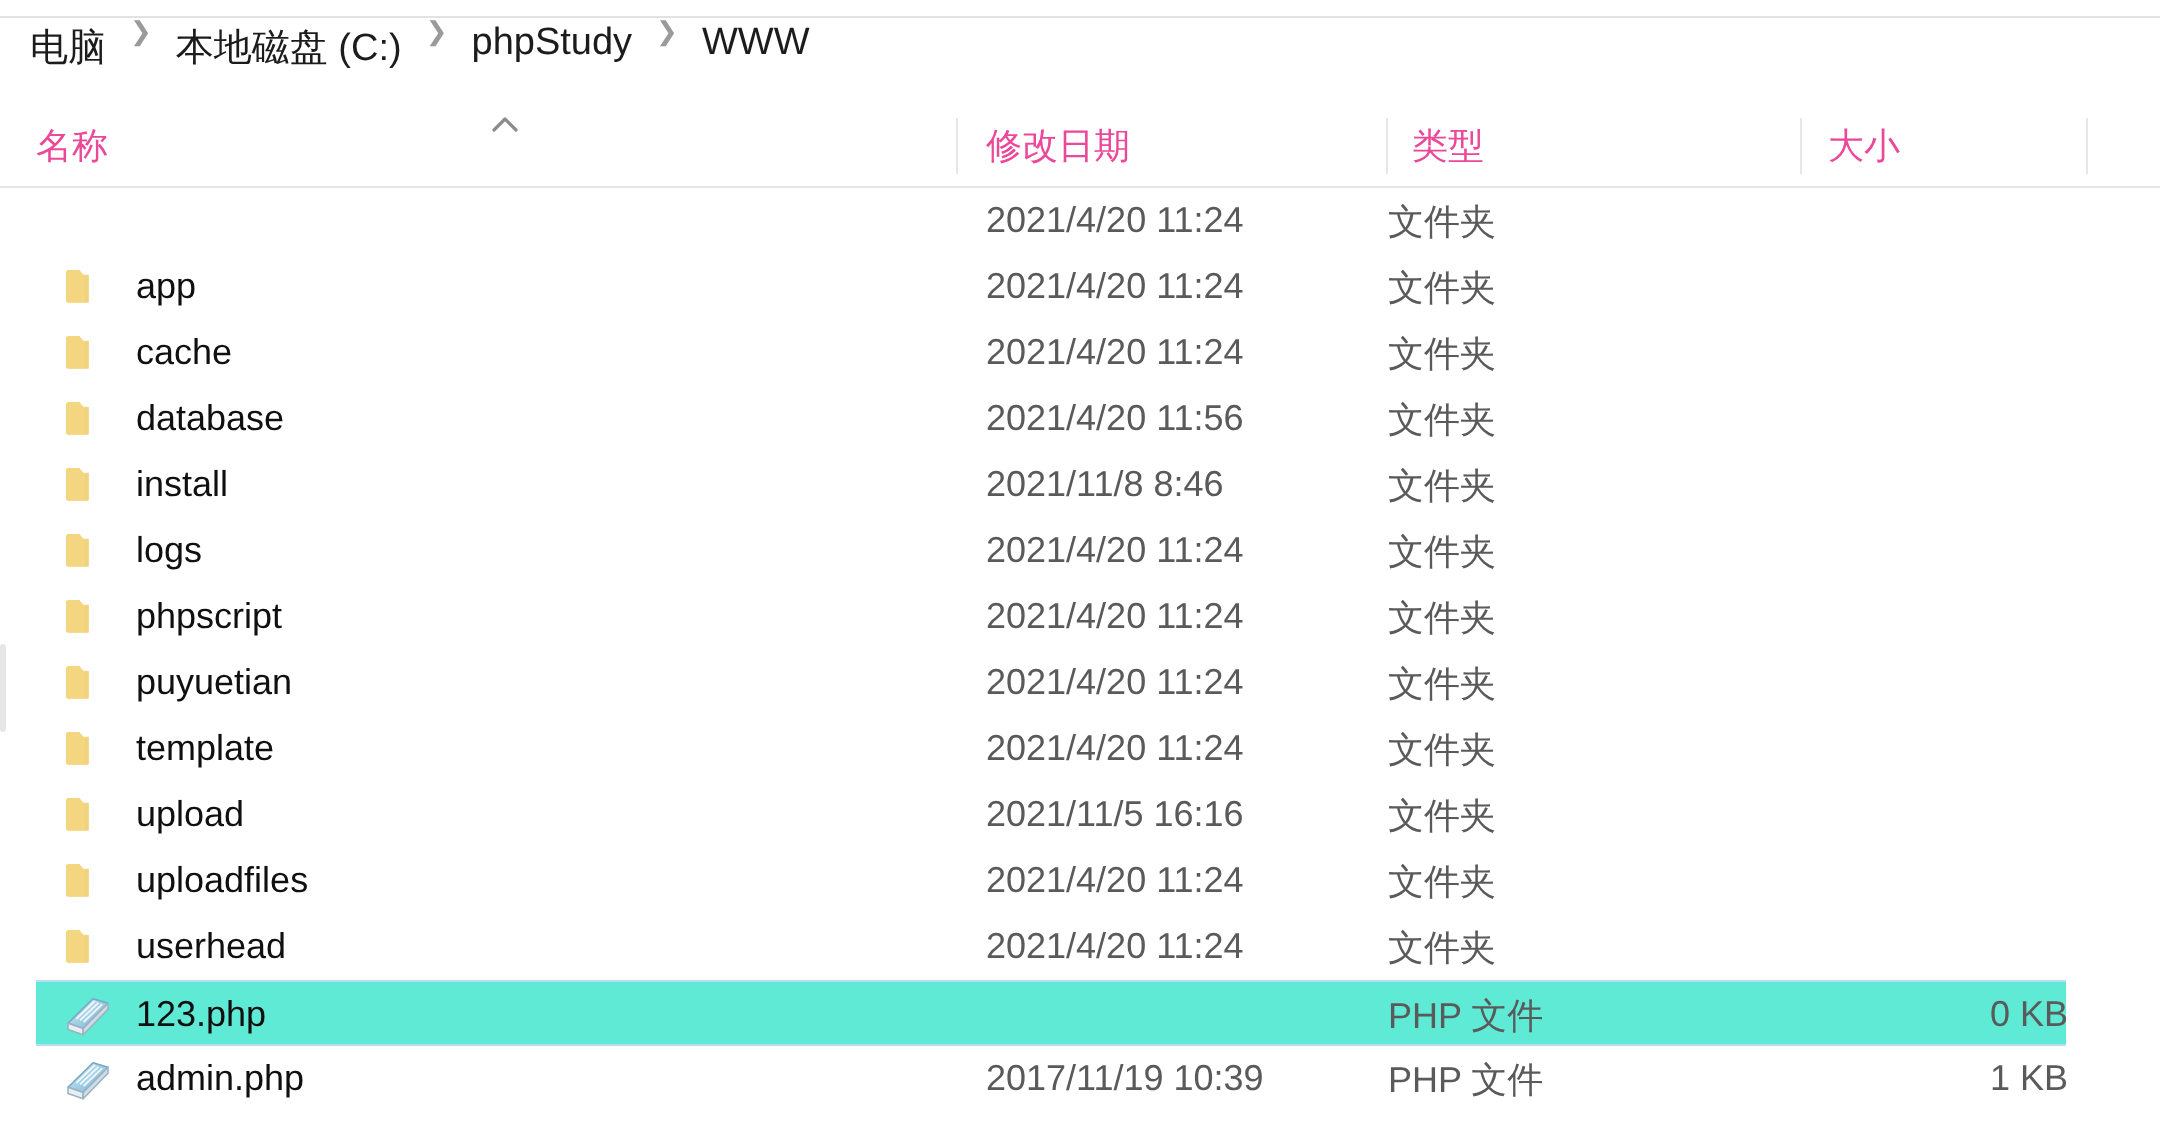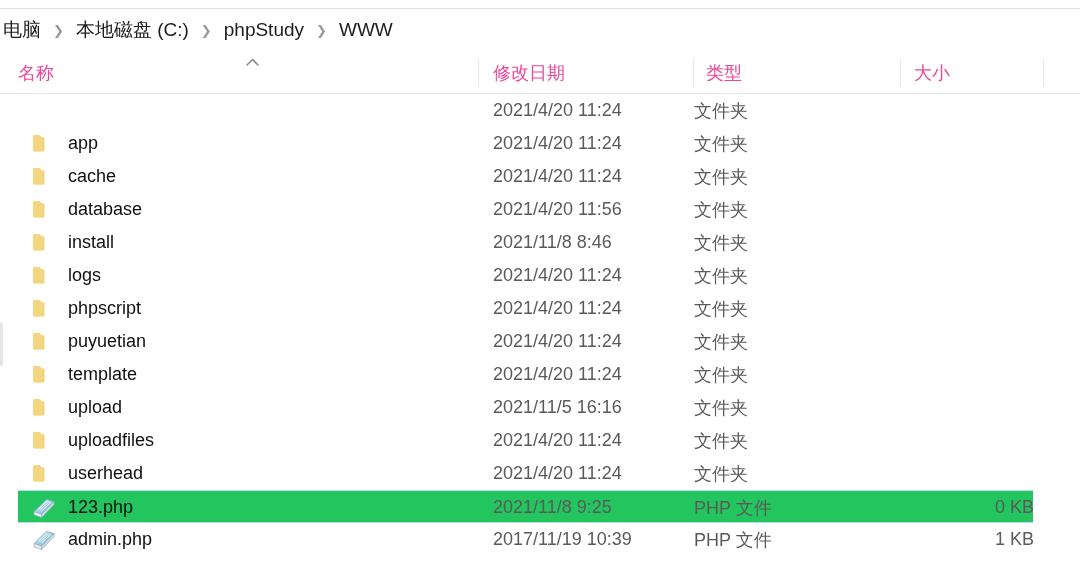--- a/index.html
+++ b/index.html
@@ -23,22 +23,22 @@
     width: 1080px; height: 1px;
     background: #e2e2e2;
   }
 
   
   .addressbar {
     position: absolute;
     left: 0; top: 9px;
     width: 984px; height: 42px;
     display: flex;
-    align-items: center;
-    padding-left: 0px;
+    align-items: flex-start;
+    padding-left: 12px;
     box-sizing: border-box;
   }
   .crumb {
     font-size: 19px;
     color: #1c1c1c;
     white-space: nowrap;
     padding: 2px 3px;
     cursor: default;
   }
   .crumb-sep {
@@ -103,21 +103,21 @@
   }
   .row {
     position: absolute;
     left: 18px;
     width: 1015px;
     height: 33px;
     box-sizing: border-box;
     cursor: default;
   }
   .row.selected {
-    background: #22c55e;
+    background: #5eead4;
     border-top: 1px solid #b9ddf7;
     border-bottom: 1px solid #b9ddf7;
   }
   .cell {
     position: absolute;
     top: 0;
     height: 33px;
     display: flex;
     align-items: center;
     font-size: 18px;
@@ -376,21 +376,20 @@
             <path d="M9.6 17.2 L22 4.6 L22 7.6 L9.6 20.4 Z" fill="#cfdde6" stroke="#9bb3c2" stroke-width="0.8" stroke-linejoin="round"></path>
             <g stroke="#ffffff" stroke-width="0.9" opacity="0.85">
               <line x1="6.2" y1="12.4" x2="15.4" y2="3.6"></line>
               <line x1="8.0" y1="13.2" x2="17.2" y2="4.4"></line>
               <line x1="9.8" y1="14.0" x2="19.0" y2="5.2"></line>
             </g>
           </svg>
         </span>
         <span class="name-text">123.php</span>
       </div>
-      <div class="cell c-date">2021/11/8 9:25</div>
       <div class="cell c-type">PHP 文件</div>
       <div class="cell c-size">0 KB</div>
     </div>
     <div class="row" style="top: 429px;">
       <div class="cell c-name">
         <span class="icon-wrap">
           <svg class="php-ico" width="24" height="22" viewBox="0 0 24 22" aria-hidden="true">
             <defs>
               <linearGradient id="phpg" x1="0" y1="0" x2="1" y2="1">
                 <stop offset="0%" stop-color="#eaf5fb"></stop>

